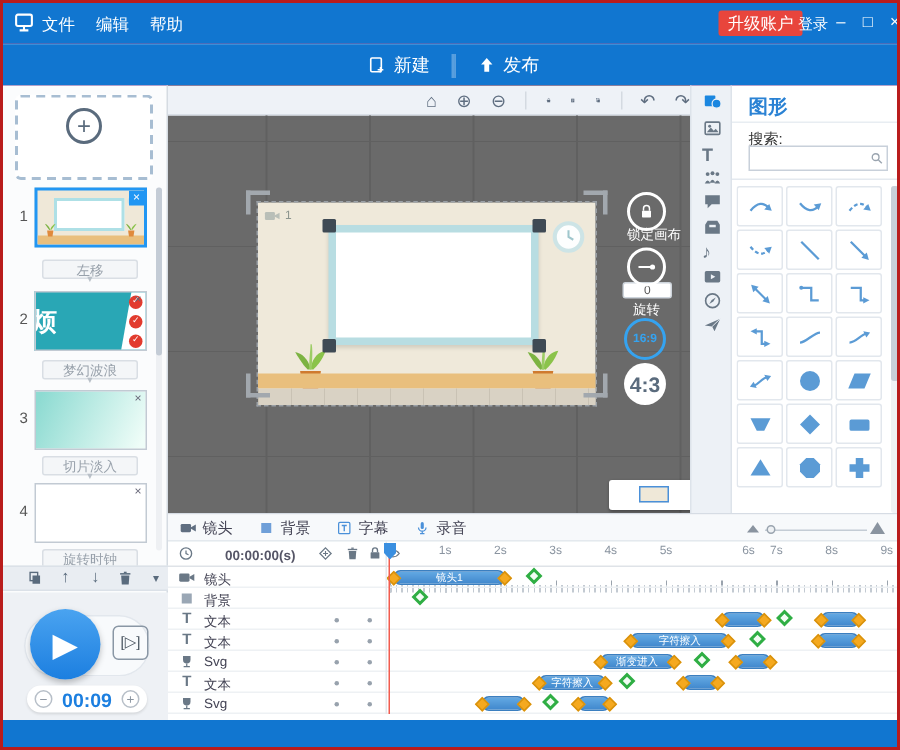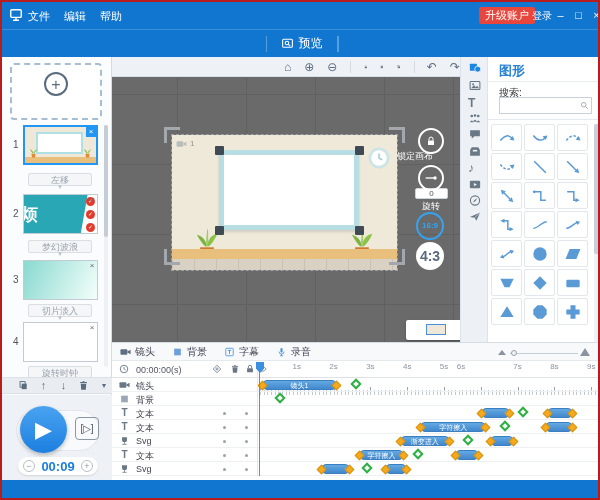--- a/index.html
+++ b/index.html
@@ -126,21 +126,21 @@
   #tl-tabs{left:0;top:0;width:490px;height:18px;background:#f7f9fb;border-bottom:1px solid #e4e9ee;display:flex;align-items:center;gap:17px;padding-left:8px;}
   .tl-tab{display:flex;align-items:center;gap:4px;font-size:10px;color:#445;}
   .tl-tab .ic{width:11px;height:10px;}
   #tl-slider{position:absolute;right:12px;top:6px;width:92px;height:8px;}
   #tls-line{position:absolute;left:12px;top:4px;width:68px;height:1px;background:#c4ccd5;}
   #tls-handle{position:absolute;left:13px;top:1px;width:6px;height:6px;border-radius:50%;background:#eef1f4;border:1px solid #9aa4af;}
   #tls-min{position:absolute;left:0;top:1px;width:0;height:0;border-left:4px solid transparent;border-right:4px solid transparent;border-bottom:5px solid #8a94a0;}
   #tls-max{position:absolute;right:0;top:-1px;width:0;height:0;border-left:5px solid transparent;border-right:5px solid transparent;border-bottom:8px solid #8a94a0;}
   #tl-ctrl{left:0;top:18px;width:490px;height:17px;border-bottom:1px solid #dfe3e8;}
   #tl-clock{left:7px;top:3px;width:10px;height:10px;color:#6a7886;}
-  #tl-time{left:24px;top:4px;font-size:9px;color:#556;}
+  #tl-time{left:38px;top:4px;font-size:9px;color:#556;font-weight:bold;}
   .tlc-ic{top:3px;width:10px;height:10px;color:#6a7886;}
   #ruler-minor{left:148px;top:29px;width:340px;height:5px;background:repeating-linear-gradient(to right,#c3cad2 0 1px,transparent 1px 3.68px);}
   #ruler-major{left:148px;top:26px;width:340px;height:8px;background:repeating-linear-gradient(to right,#9aa3ad 0 1px,transparent 1px 36.8px);}
   .ruler-label{position:absolute;top:1px;transform:translateX(-50%);font-size:8px;color:#8a94a0;}
   #tl-tracks{left:0;top:35px;width:490px;height:98px;}
   .trow{position:absolute;left:0;width:490px;height:14px;border-bottom:1px solid #eef1f4;}
   .trow .ticon{position:absolute;left:7px;top:2px;width:11px;height:10px;color:#6a7886;}
   .trow .ticon.glyph{font-size:10px;font-weight:bold;}
   .trow .tlabel{position:absolute;left:24px;top:2px;font-size:9px;color:#445;}
   .dot{position:absolute;top:6px;width:3px;height:3px;border-radius:50%;background:#98a2ad;}
@@ -175,33 +175,40 @@
         <span class="menu-item">帮助</span>
       </div>
     <button class="abs" id="upgrade">升级账户</button>
     <span class="abs" id="login">登录</span>
     <span class="abs winbtn" style="left:551px;">–</span>
     <span class="abs winbtn" style="left:569px;">□</span>
     <span class="abs winbtn" style="left:587px;">×</span>
   </div>
 
   <div class="abs" id="toolbar">
+      <div class="tb-item">
+        <span class="ic ">
+          <svg viewBox="0 0 24 24">
+            <rect x="4" y="3" width="13" height="17" rx="1.5" fill="none" stroke="currentColor" stroke-width="2"></rect>
+            <path d="M16 14 v7 M12.5 17.5 h7" stroke="currentColor" stroke-width="2"></path>
+          </svg>
+        </span>
+        <span>新建</span>
+      </div>
+      <div class="tb-sep"></div>
+      <div class="tb-sep"></div>
       <div class="tb-sep"></div>
       <div class="tb-item">
         <span class="ic ">
           <svg viewBox="0 0 24 24">
-            <rect x="3" y="4" width="18" height="15" rx="2" fill="none" stroke="currentColor" stroke-width="2"></rect>
-            <circle cx="11" cy="11" r="3.2" fill="none" stroke="currentColor" stroke-width="2"></circle>
-            <path d="M13.5 13.5 L17 17" stroke="currentColor" stroke-width="2"></path>
+            <path d="M12 3 L19 11 H15 V20 H9 V11 H5 Z" fill="currentColor"></path>
           </svg>
         </span>
-        <span>预览</span>
-      </div>
-      <div class="tb-sep"></div>
-      <div class="tb-sep"></div>
+        <span>发布</span>
+      </div>
     </div>
 
   <div class="abs" id="left">
     <div class="abs" id="addbox">
       <div id="addplus">+</div>
     </div>
     <div class="abs" id="scenes" style="left:0;top:68px;width:102px;height:250px;">
         <div class="abs scene-item" style="top: 0px;">
           <span class="scene-num">1</span>
           <div class="thumb sel t-wb">
@@ -361,21 +368,21 @@
       <div class="abs" id="floor2"></div>
       <div class="abs" id="cross"></div>
     </div>
 
     <div class="abs cc cring ic" style="left:306px;top:71px;">
       <svg viewBox="0 0 24 24" style="width:12px;height:12px;">
           <rect x="6" y="11" width="12" height="9" rx="1" fill="#fff"></rect>
           <path d="M8 11 V8 a4 4 0 0 1 8 0 V11" fill="none" stroke="#fff" stroke-width="2"></path>
         </svg>
     </div>
-    <div class="abs clabel" style="left:273px;top:93px;">锁定画布</div>
+    <div class="abs clabel" style="left:294px;top:93px;">锁定画布</div>
     <div class="abs cc cring ic" style="left:306px;top:108px;">
       <svg viewBox="0 0 24 24" style="width:16px;height:16px;">
           <path d="M4 12 H18" stroke="#fff" stroke-width="2"></path>
           <circle cx="18" cy="12" r="2.6" fill="#fff"></circle>
         </svg>
     </div>
     <div class="abs" id="rotval">0</div>
     <div class="abs clabel" style="left:289px;top:143px;">旋转</div>
     <button class="abs" id="ratio169">16:9</button>
     <button class="abs" id="ratio43">4:3</button>
@@ -635,21 +642,21 @@
       <span id="tl-tools"></span>
       <div class="abs" id="ruler-major"></div>
       <div class="abs" id="ruler-minor"></div>
       <div class="abs" id="ruler-labels" style="left:0;top:0;width:490px;height:17px;">
           <span class="ruler-label" style="left: 148px;">0s</span>
           <span class="ruler-label" style="left: 184.8px;">1s</span>
           <span class="ruler-label" style="left: 221.6px;">2s</span>
           <span class="ruler-label" style="left: 258.4px;">3s</span>
           <span class="ruler-label" style="left: 295.2px;">4s</span>
           <span class="ruler-label" style="left: 332px;">5s</span>
-          <span class="ruler-label" style="left: 349px;">6s</span>
+          <span class="ruler-label" style="left: 387px;">6s</span>
           <span class="ruler-label" style="left: 405.6px;">7s</span>
           <span class="ruler-label" style="left: 442.4px;">8s</span>
           <span class="ruler-label" style="left: 479.2px;">9s</span>
         </div>
     <span class="ic abs tlc-ic" style="left: 100px;">
           <svg viewBox="0 0 24 24">
             <path d="M12 3 L21 12 L12 21 L3 12 Z" fill="none" stroke="currentColor" stroke-width="2"></path>
             <path d="M12 8 V16 M8 12 H16" stroke="currentColor" stroke-width="1.8"></path>
           </svg>
         </span><span class="ic abs tlc-ic" style="left: 118px;">

